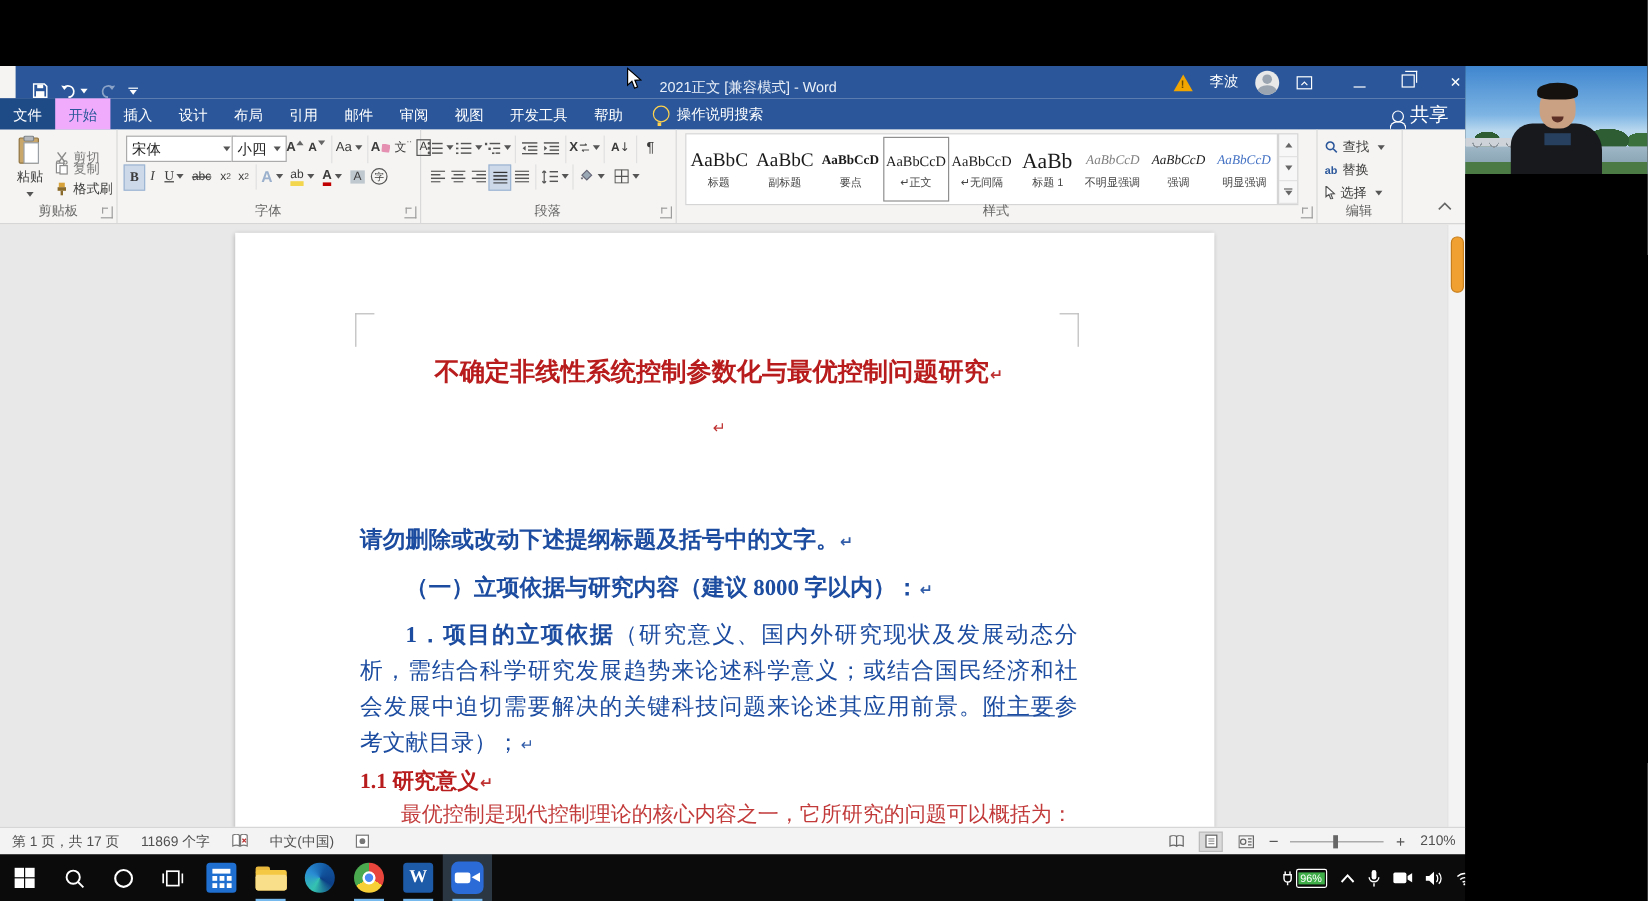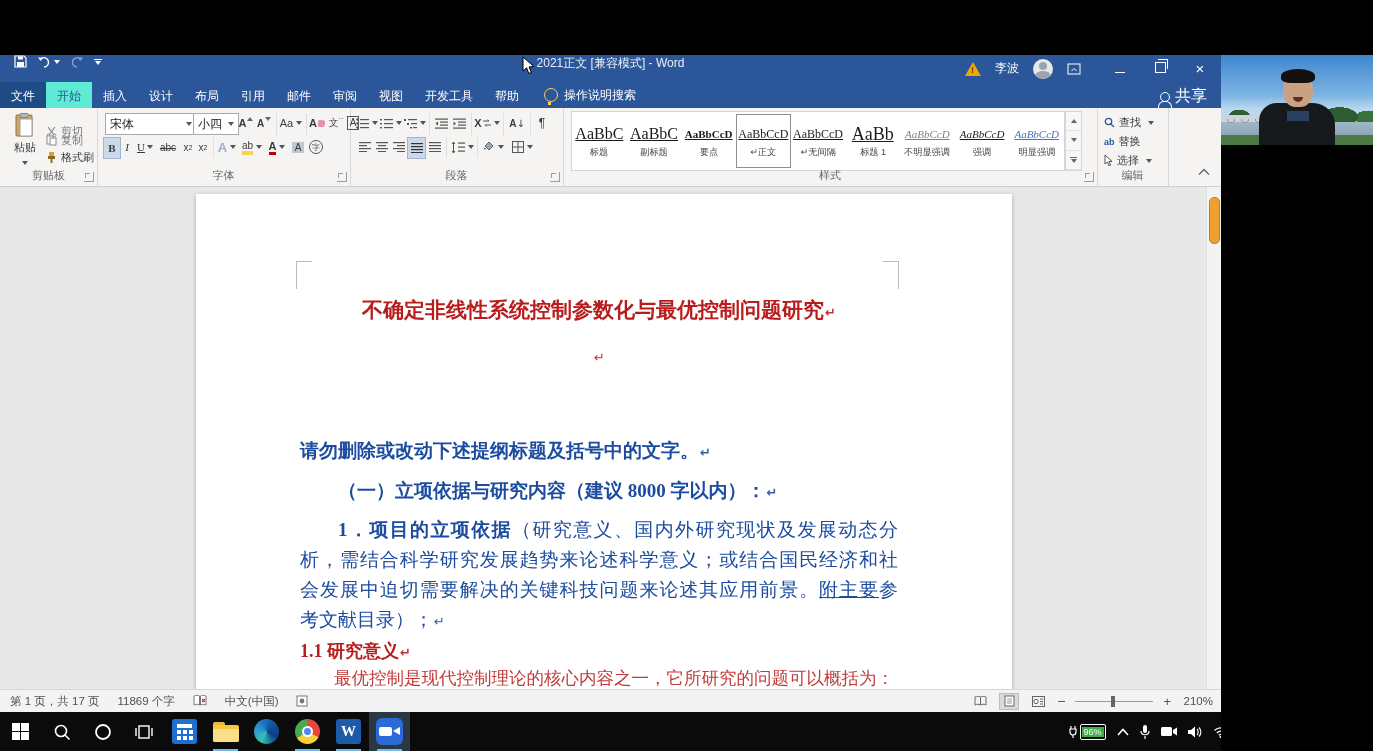--- a/index.html
+++ b/index.html
@@ -2,39 +2,39 @@
 <html><head>
 <meta charset="utf-8">
 <style>
   html,body{margin:0;padding:0;}
   body{width:1373px;height:751px;background:#000;position:relative;overflow:hidden;
        font-family:"Liberation Sans",sans-serif;-webkit-font-smoothing:antialiased;}
   .abs{position:absolute;}
   
   .win{position:absolute;left:0;top:55px;width:1221px;height:657px;background:#f5f4f2;}
   
-  .titlebar{position:absolute;left:0;top:0;width:100%;height:27px;background:#2b579a;display:flex;align-items:flex-start;color:#fff;font-size:12px;}
+  .titlebar{position:absolute;left:13px;top:0;width:100%;height:27px;background:#2b579a;display:flex;align-items:flex-end;color:#fff;font-size:12px;}
   .qat{display:flex;align-items:center;gap:10px;margin-left:14px;}
   .qat .btn{display:flex;align-items:center;color:#fff;cursor:default;}
   .ttl{position:absolute;left:0;right:0;text-align:center;color:#e8eef7;font-size:12px;pointer-events:none;}
   .tb-right{position:absolute;right:8px;top:0;height:27px;display:flex;align-items:center;gap:14px;color:#fff;}
   .warn-tri{width:0;height:0;border-left:8px solid transparent;border-right:8px solid transparent;border-bottom:14px solid #f0a500;position:relative;}
   .warn-tri i{position:absolute;left:-2px;top:3px;font-style:normal;font-size:9px;color:#6b4b00;font-weight:bold;}
   .avatar{width:20px;height:20px;border-radius:50%;background:#e8e8e8;position:relative;overflow:hidden;}
   .avatar .hd{position:absolute;left:6px;top:3px;width:8px;height:8px;border-radius:50%;background:#9aa5b1;}
   .avatar .sh{position:absolute;left:2px;top:12px;width:16px;height:10px;border-radius:50%;background:#9aa5b1;}
   .winbtn{width:26px;text-align:center;font-size:13px;color:#fff;}
   .restore-ic{width:9px;height:9px;border:1px solid #fff;position:relative;}
   .restore-ic:before{content:"";position:absolute;left:2px;top:-4px;width:9px;height:9px;border:1px solid #fff;border-bottom:none;border-left:none;}
   .min-ic{width:10px;height:1px;background:#fff;}
   
   .tabrow{position:absolute;left:0;top:27px;width:100%;height:26px;background:#2b579a;display:flex;align-items:stretch;font-size:12px;color:#fff;}
   .tab{padding:6px 11px 5px;white-space:nowrap;}
   .tab.file{background:#1e4a86;}
-  .tab.active{background:#5eead4;color:#2b579a;}
+  .tab.active{background:#f0abfc;color:#2b579a;}
   .searchbox{display:flex;align-items:center;gap:6px;margin-left:8px;padding:0 6px;color:#fff;}
   .bulb{width:12px;height:12px;border:1.5px solid #ffd24d;border-radius:50%;position:relative;}
   .bulb:after{content:"";position:absolute;left:3px;bottom:-4px;width:3px;height:3px;background:#ffd24d;}
   .share{position:absolute;right:14px;top:4px;display:flex;align-items:center;gap:5px;color:#fff;font-size:16px;}
   .person-ic{width:8px;height:8px;border:1.5px solid #fff;border-radius:50%;position:relative;}
   .person-ic:after{content:"";position:absolute;left:-3px;top:8px;width:12px;height:6px;border:1.5px solid #fff;border-bottom:none;border-radius:6px 6px 0 0;}
   
   .ribbon{position:absolute;left:0;top:53px;width:100%;height:78px;background:#f5f4f2;border-bottom:1px solid #cfcfcf;font-size:11px;color:#3b3b3b;}
   .grp{position:absolute;top:0;height:78px;border-right:1px solid #d9d9d9;}
   .grp-label{position:absolute;bottom:3px;left:0;right:0;text-align:center;color:#666;font-size:11px;}
@@ -45,21 +45,21 @@
   .vline{position:absolute;top:6px;bottom:18px;width:1px;background:#e0e0e0;}
   .combo{position:absolute;height:20px;background:#fff;border:1px solid #ababab;display:flex;align-items:center;justify-content:space-between;padding:0 4px;font-size:12px;color:#222;}
   .toggled{background:#cdd8e8;border:1px solid #9db6d3;}
   .miniicon{display:flex;align-items:center;gap:4px;}
   .ul-red{border-bottom:3px solid #c00000;line-height:12px;}
   .ul-yel{border-bottom:4px solid #f3d54e;line-height:11px;}
   
   .gal{position:absolute;left:8px;top:3px;width:492px;height:58px;background:#fff;border:1px solid #d5d5d5;display:flex;}
   .stitem{width:54px;height:52px;margin:2px 0 0 0;display:flex;flex-direction:column;align-items:center;justify-content:center;border:1px solid transparent;}
   .stitem.sel{border:1px solid #8f8f8f;box-shadow:inset 0 0 0 1px #fff;}
-  .stitem .pv{line-height:22px;white-space:nowrap;color:#1a1a1a;font-family:"Liberation Serif",serif;text-decoration:underline;}
+  .stitem .pv{line-height:22px;white-space:nowrap;color:#1a1a1a;font-family:"Liberation Serif",serif;}
   .stitem .lb{font-size:10px;color:#444;white-space:nowrap;transform:scale(.92);}
   .galscroll{position:absolute;left:502px;top:3px;width:15px;height:58px;border:1px solid #d5d5d5;background:#f7f7f7;display:flex;flex-direction:column;}
   .galscroll div{flex:1;display:flex;align-items:center;justify-content:center;border-bottom:1px solid #e2e2e2;}
   .tri-up{width:0;height:0;border-left:3px solid transparent;border-right:3px solid transparent;border-bottom:4px solid #666;}
   .tri-dn{width:0;height:0;border-left:3px solid transparent;border-right:3px solid transparent;border-top:4px solid #666;}
   
   .docarea{position:absolute;left:0;top:132px;width:100%;bottom:22px;background:#e9e8e8;overflow:hidden;}
   .page{position:absolute;left:196px;top:7px;width:816px;height:560px;background:#fff;box-shadow:0 1px 4px rgba(0,0,0,.28);}
   .dline{position:absolute;left:104px;width:598px;font-family:"Liberation Serif",serif;font-size:19px;line-height:27px;color:#b91c1c;white-space:nowrap;}
   .jst{white-space:normal;text-align:justify;text-align-last:justify;overflow:hidden;height:28px;}

